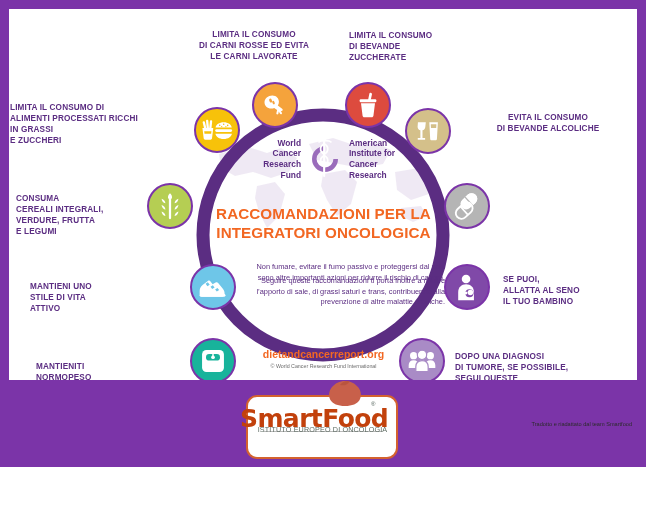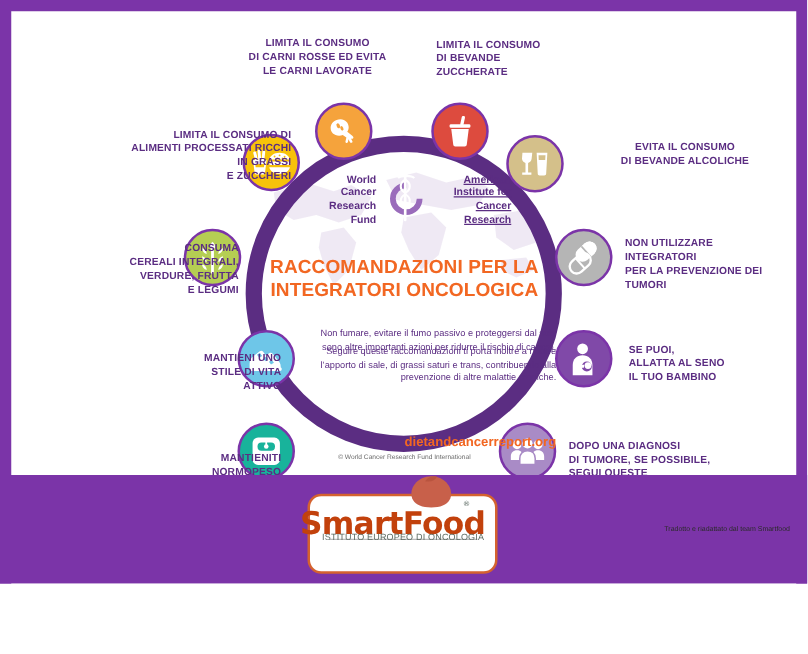--- a/index.html
+++ b/index.html
@@ -72,21 +72,21 @@
   .label {
     position: absolute;
     color: #5b2d82;
     font-size: 8.2px;
     font-weight: bold;
     line-height: 1.34;
     letter-spacing: 0.15px;
     z-index: 16;
     white-space: pre-line;
   }
-  .label.r { text-align: right; padding-left: 47px; }
+  .label.r { text-align: left; }
   .label.l { text-align: left; }
   .label.c { text-align: center; }
 
   
   #center-title {
     position: absolute;
     left: 196px; top: 205px;
     width: 255px;
     text-align: center;
     color: #f26722;
@@ -109,21 +109,21 @@
     z-index: 17;
     white-space: pre-line;
   }
   #center-body1 { top: 262px; }
   #center-body2 { top: 276px; }
 
   #site-url {
     position: absolute;
     left: 202px; top: 348px;
     width: 243px;
-    text-align: right;
+    text-align: center;
     color: #f26722;
     font-size: 10.5px;
     font-weight: bold;
     z-index: 17;
   }
   #copyright {
     position: absolute;
     left: 202px; top: 363px;
     width: 243px;
     text-align: center;
@@ -143,21 +143,21 @@
     justify-content: center;
   }
   .logo-text {
     color: #5b2d82;
     font-size: 8.4px;
     font-weight: bold;
     line-height: 1.28;
     white-space: pre-line;
   }
   .logo-text.left { text-align: right; width: 56px; }
-  .logo-text.right { text-align: right; width: 60px; text-decoration: underline; }
+  .logo-text.right { text-align: left; width: 60px; }
   #logo-mark { width: 40px; height: 46px; margin: 0 4px; }
 
   
   #attribution {
     position: absolute;
     right: 14px; top: 421px;
     color: #2b2b2b;
     font-size: 5.6px;
     z-index: 25;
     text-align: right;
@@ -355,24 +355,20 @@
 DI CARNI ROSSE ED EVITA
 LE CARNI LAVORATE</div>
 
   <div class="label l" style="left:349px; top:31px; width:150px;">LIMITA IL CONSUMO
 DI BEVANDE
 ZUCCHERATE</div>
 
   <div class="label l" style="left:468px; top:113px; width:160px;text-align:center;">EVITA IL CONSUMO
 DI BEVANDE ALCOLICHE</div>
 
-  <div class="label l" style="left:500px; top:190px; width:140px;">NON UTILIZZARE
-INTEGRATORI
-PER LA PREVENZIONE DEI
-TUMORI</div>
 
   <div class="label l" style="left:503px; top:275px; width:136px;">SE PUOI,
 ALLATTA AL SENO
 IL TUO BAMBINO</div>
 
   <div class="label l" style="left:455px; top:352px; width:178px;">DOPO UNA DIAGNOSI
 DI TUMORE, SE POSSIBILE,
 SEGUI QUESTE
 RACCOMANDAZIONI</div>
 

